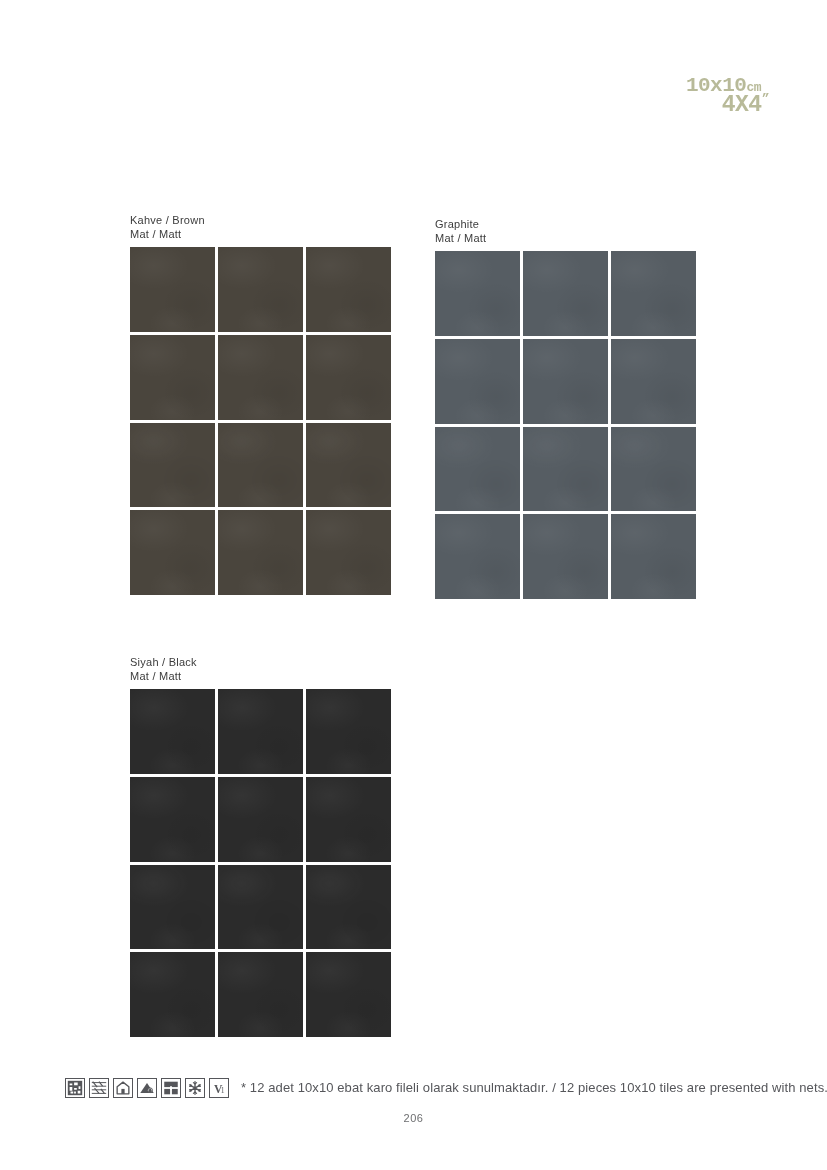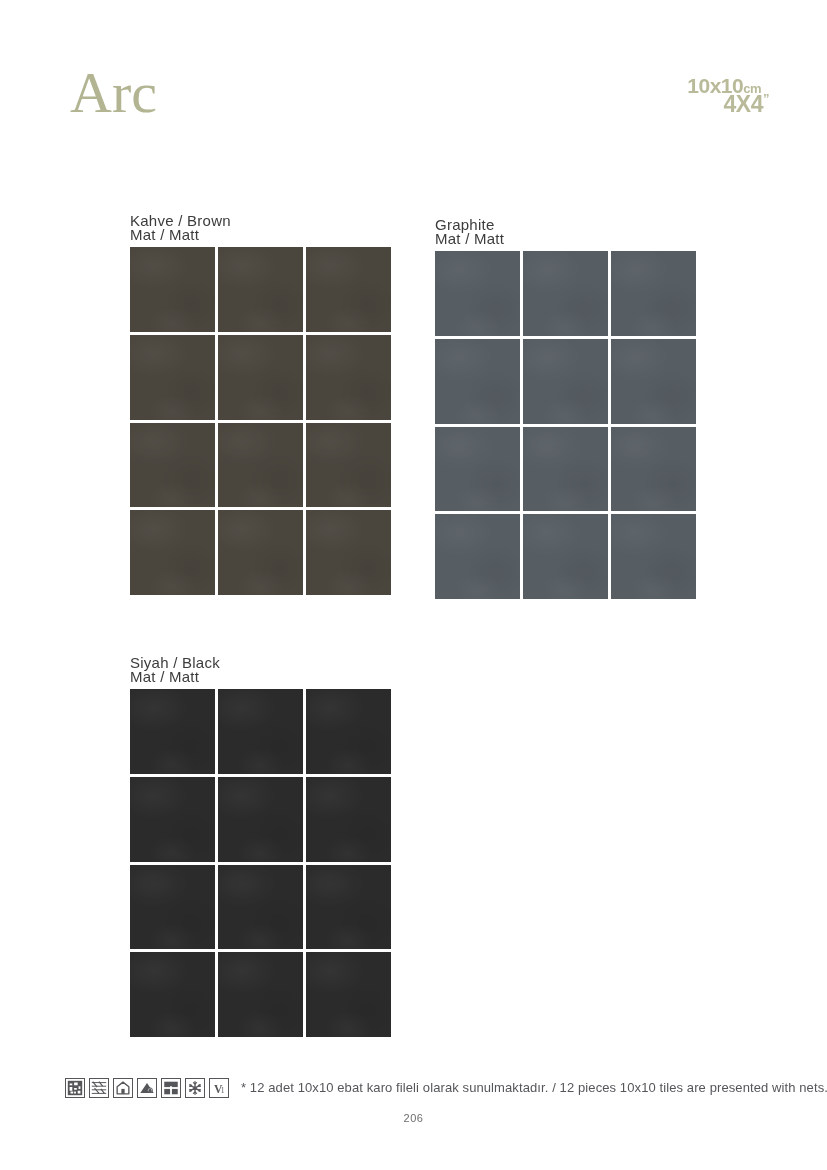--- a/index.html
+++ b/index.html
@@ -34,21 +34,21 @@
     color: #b2b492;
     letter-spacing: 0px;
     font-weight: normal;
   }
   .size-badge {
     position: absolute;
     right: 58px;
     top: 74px;
     width: 150px;
     height: 52px;
-    font-family: Liberation Sans, sans-serif;
+    font-family: Liberation Mono, monospace;
     color: #b8ba99;
     text-align: right;
   }
   .size-metric {
     position: absolute;
     right: 8px;
     top: 0px;
     font-size: 21px;
     font-weight: bold;
     white-space: nowrap;
@@ -69,21 +69,21 @@
   .size-imperial .quote {
     font-size: 13px;
     vertical-align: super;
   }
 
   
   .swatch-panel {
     position: absolute;
   }
   .swatch-caption {
-    font-size: 15px;
+    font-size: 11px;
     line-height: 13.5px;
     color: #3c3c3c;
     letter-spacing: 0.25px;
     margin-bottom: 6px;
     white-space: nowrap;
   }
   .tile-grid {
     display: grid;
     grid-template-columns: repeat(3, 1fr);
     grid-template-rows: repeat(4, 1fr);
@@ -156,21 +156,20 @@
     text-align: center;
     font-size: 11px;
     color: #6d6e70;
     letter-spacing: 0.6px;
   }
 </style>
 </head>
 <body>
 
 <div class="page-header">
-  <div class="collection-title">Arc</div>
 
   <div class="size-badge">
     <div class="size-metric">
       <span>10x10</span><span class="unit">cm</span>
     </div>
     <div class="size-imperial">
       <span>4X4</span><span class="quote">”</span>
     </div>
   </div>
 </div>

